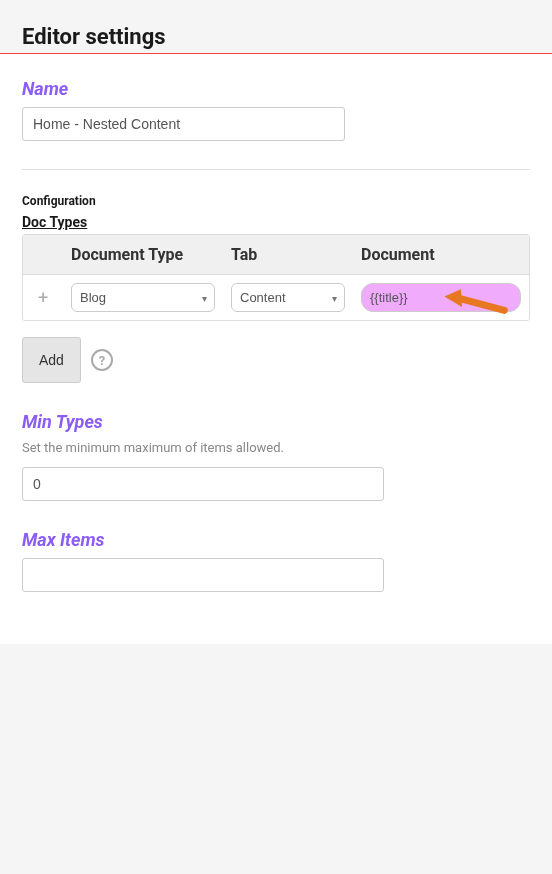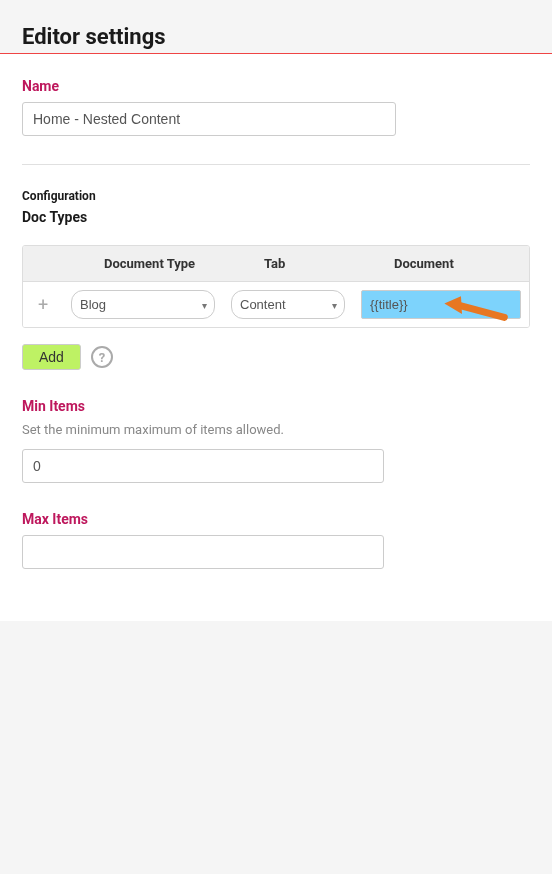--- a/index.html
+++ b/index.html
@@ -28,28 +28,29 @@
     .content {
       background: #fff;
       padding: 24px 22px;
     }
 
     .section {
       margin-bottom: 28px;
     }
 
     .field-label {
-      font-size: 14px;
-      font-weight: 700;
-      color: #be185d;
+      font-size: 18px;
+      font-weight: 700;
+      color: #8b5cf6;
       margin-bottom: 8px;
+      font-style: italic;
     }
 
     .text-input {
-      width: 374px;
+      width: 323px;
       padding: 8px 10px;
       border: 1px solid #ccc;
       border-radius: 3px;
       font-size: 14px;
       color: #555;
       background: #fff;
       outline: none;
     }
 
     .divider {
@@ -62,21 +63,22 @@
       font-size: 12px;
       font-weight: 700;
       color: #1a1a1a;
       margin-bottom: 6px;
     }
 
     .subsection-title {
       font-size: 14px;
       font-weight: 700;
       color: #1a1a1a;
-      margin-bottom: 20px;
+      margin-bottom: 4px;
+      text-decoration: underline;
     }
 
     .description {
       font-size: 13px;
       color: #888;
       margin-bottom: 12px;
     }
 
     .table-container {
       border: 1px solid #ddd;
@@ -87,25 +89,24 @@
 
     .table-header {
       display: grid;
       grid-template-columns: 40px 160px 130px 1fr;
       background: #f0f0f0;
       padding: 10px 0;
       border-bottom: 1px solid #ddd;
     }
 
     .table-header-cell {
-      font-size: 13px;
+      font-size: 16px;
       font-weight: 700;
       color: #333;
       padding: 0 8px;
-      margin-left: 33px;
     }
 
     .table-row {
       display: grid;
       grid-template-columns: 40px 160px 130px 1fr;
       padding: 8px 0;
       align-items: center;
       background: #fff;
       position: relative;
     }
@@ -121,21 +122,21 @@
 
     .select-wrapper {
       position: relative;
       padding: 0 8px;
     }
 
     .select-input {
       width: 100%;
       padding: 6px 24px 6px 8px;
       border: 1px solid #ccc;
-      border-radius: 12px;
+      border-radius: 6px;
       font-size: 13px;
       color: #555;
       background: #fff;
       appearance: none;
       -webkit-appearance: none;
       cursor: pointer;
       outline: none;
     }
 
     .select-arrow {
@@ -150,38 +151,38 @@
 
     .template-cell {
       padding: 0 8px;
       position: relative;
     }
 
     .template-input {
       width: 100%;
       padding: 6px 8px;
       border: 1px solid #ccc;
-      border-radius: 2px;
+      border-radius: 12px;
       font-size: 13px;
       color: #555;
-      background: #7dd3fc;
+      background: #f0abfc;
       outline: none;
     }
 
     .add-row {
       display: flex;
       align-items: center;
       gap: 10px;
       margin-bottom: 20px;
       padding-top: 4px;
     }
 
     .add-button {
-      padding: 4px 16px;
-      background: #bef264;
+      padding: 14px 16px;
+      background: #e5e5e5;
       border: 1px solid #ccc;
       border-radius: 3px;
       font-size: 14px;
       color: #333;
       cursor: pointer;
     }
 
     .help-icon {
       width: 22px;
       height: 22px;
@@ -280,21 +281,21 @@
       </svg>
     </div>
 
     <div class="add-row" style="margin-top: 10px;">
       <button class="add-button">Add</button>
       <div class="help-icon">?</div>
     </div>
   </div>
 
   <div class="section">
-    <div class="field-label">Min Items</div>
+    <div class="field-label">Min Types</div>
     <div class="description">Set the minimum maximum of items allowed.</div>
     <input class="number-input" type="text" value="0" style="">
   </div>
 
   <div class="section">
     <div class="field-label">Max Items</div>
     <input class="number-input" type="text" value="" style="">
   </div>
 
 </div>

